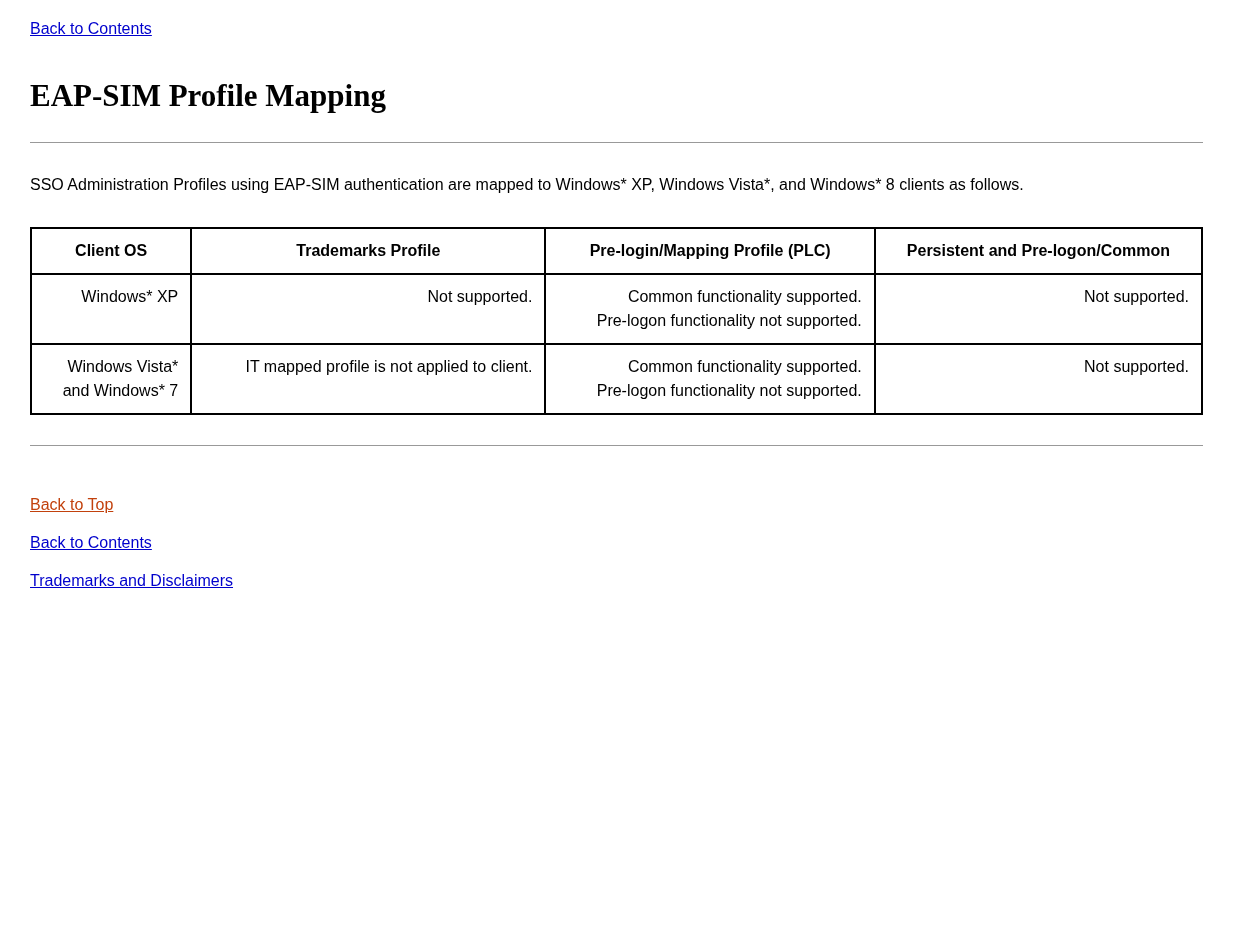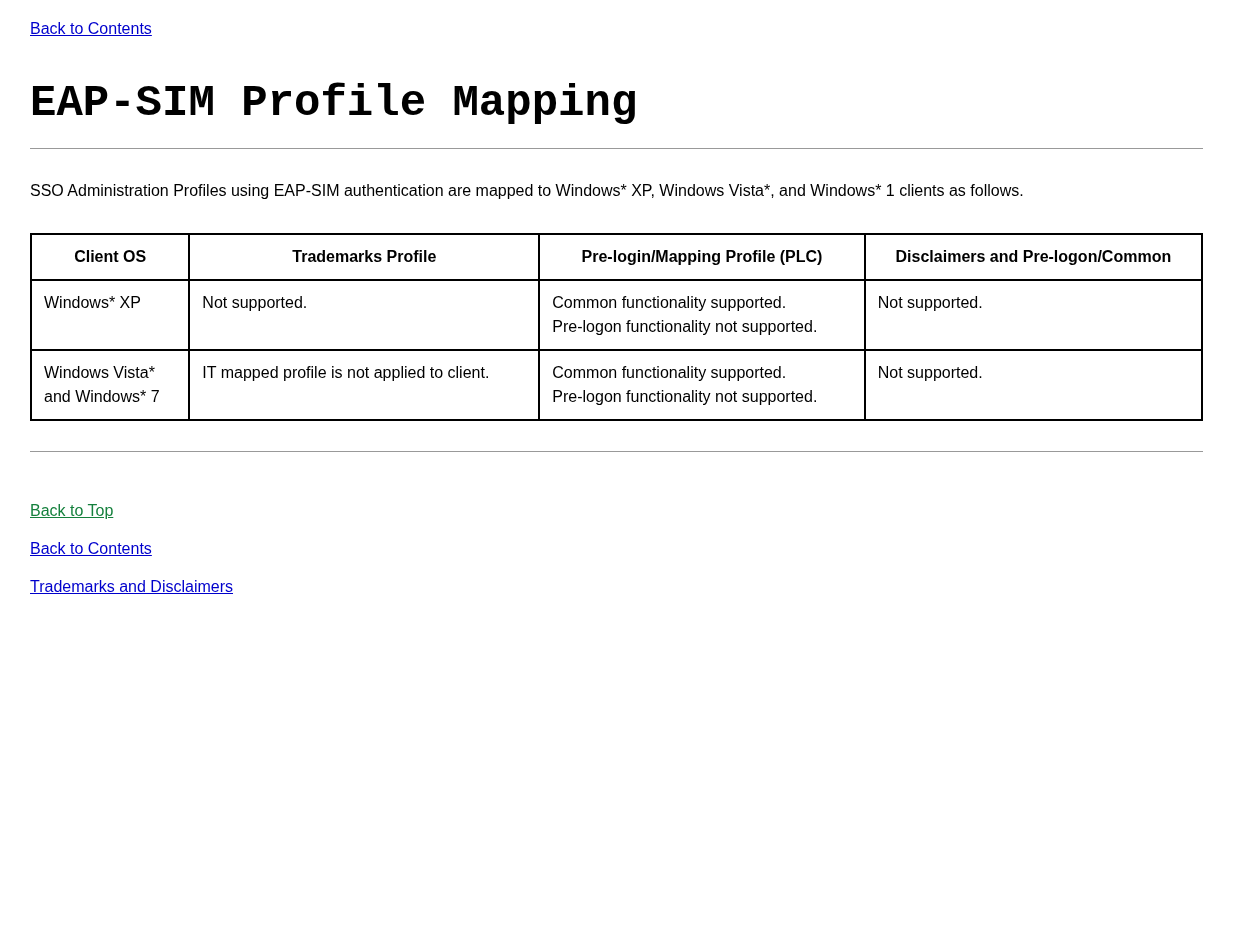--- a/index.html
+++ b/index.html
@@ -20,24 +20,24 @@
     .back-to-contents-top {
       color: #0000cc;
       text-decoration: underline;
       cursor: pointer;
       font-size: 16px;
       display: inline-block;
       margin-bottom: 20px;
     }
 
     .page-title {
-      font-size: 44px;
+      font-size: 31px;
       font-weight: bold;
-      margin-bottom: 20px;
-      font-family: Liberation Mono, monospace;
+      margin-bottom: 28px;
+      font-family: Liberation Serif, serif;
     }
 
     .horizontal-rule {
       border: none;
       border-top: 1px solid #999999;
       margin-bottom: 30px;
     }
 
     .description {
       font-size: 16px;
@@ -63,30 +63,31 @@
       line-height: 1.5;
     }
 
     .data-table th {
       font-weight: bold;
       background-color: #ffffff;
     }
 
     .data-table td {
       font-weight: normal;
+      text-align: right;
     }
 
     .bottom-rule {
       border: none;
       border-top: 1px solid #999999;
       margin-bottom: 30px;
     }
 
     .back-to-top {
-      color: #15803d;
+      color: #c2410c;
       text-decoration: underline;
       cursor: pointer;
       font-size: 16px;
       display: inline-block;
       margin-bottom: 20px;
     }
 
     .back-to-contents-bottom {
       color: #0000cc;
       text-decoration: underline;
@@ -116,29 +117,29 @@
 
 
 <a class="back-to-contents-top" href="#">Back to Contents</a>
 
 <div class="spacer"></div>
 
 <h1 class="page-title">EAP-SIM Profile Mapping</h1>
 
 <hr class="horizontal-rule">
 
-<p class="description">SSO Administration Profiles using EAP-SIM authentication are mapped to Windows* XP, Windows Vista*, and Windows* 1 clients as follows.</p>
+<p class="description">SSO Administration Profiles using EAP-SIM authentication are mapped to Windows* XP, Windows Vista*, and Windows* 8 clients as follows.</p>
 
 <table class="data-table">
   <thead>
     <tr>
       <th>Client OS</th>
       <th>Trademarks Profile</th>
       <th>Pre-login/Mapping Profile (PLC)</th>
-      <th>Disclaimers and Pre-logon/Common</th>
+      <th>Persistent and Pre-logon/Common</th>
     </tr>
   </thead>
   <tbody id="table-body">
   <tr>
         <td>Windows* XP</td>
         <td>Not supported.</td>
         <td>Common functionality supported.<br>Pre-logon functionality not supported.</td>
         <td>Not supported.</td>
       </tr>
       <tr>

